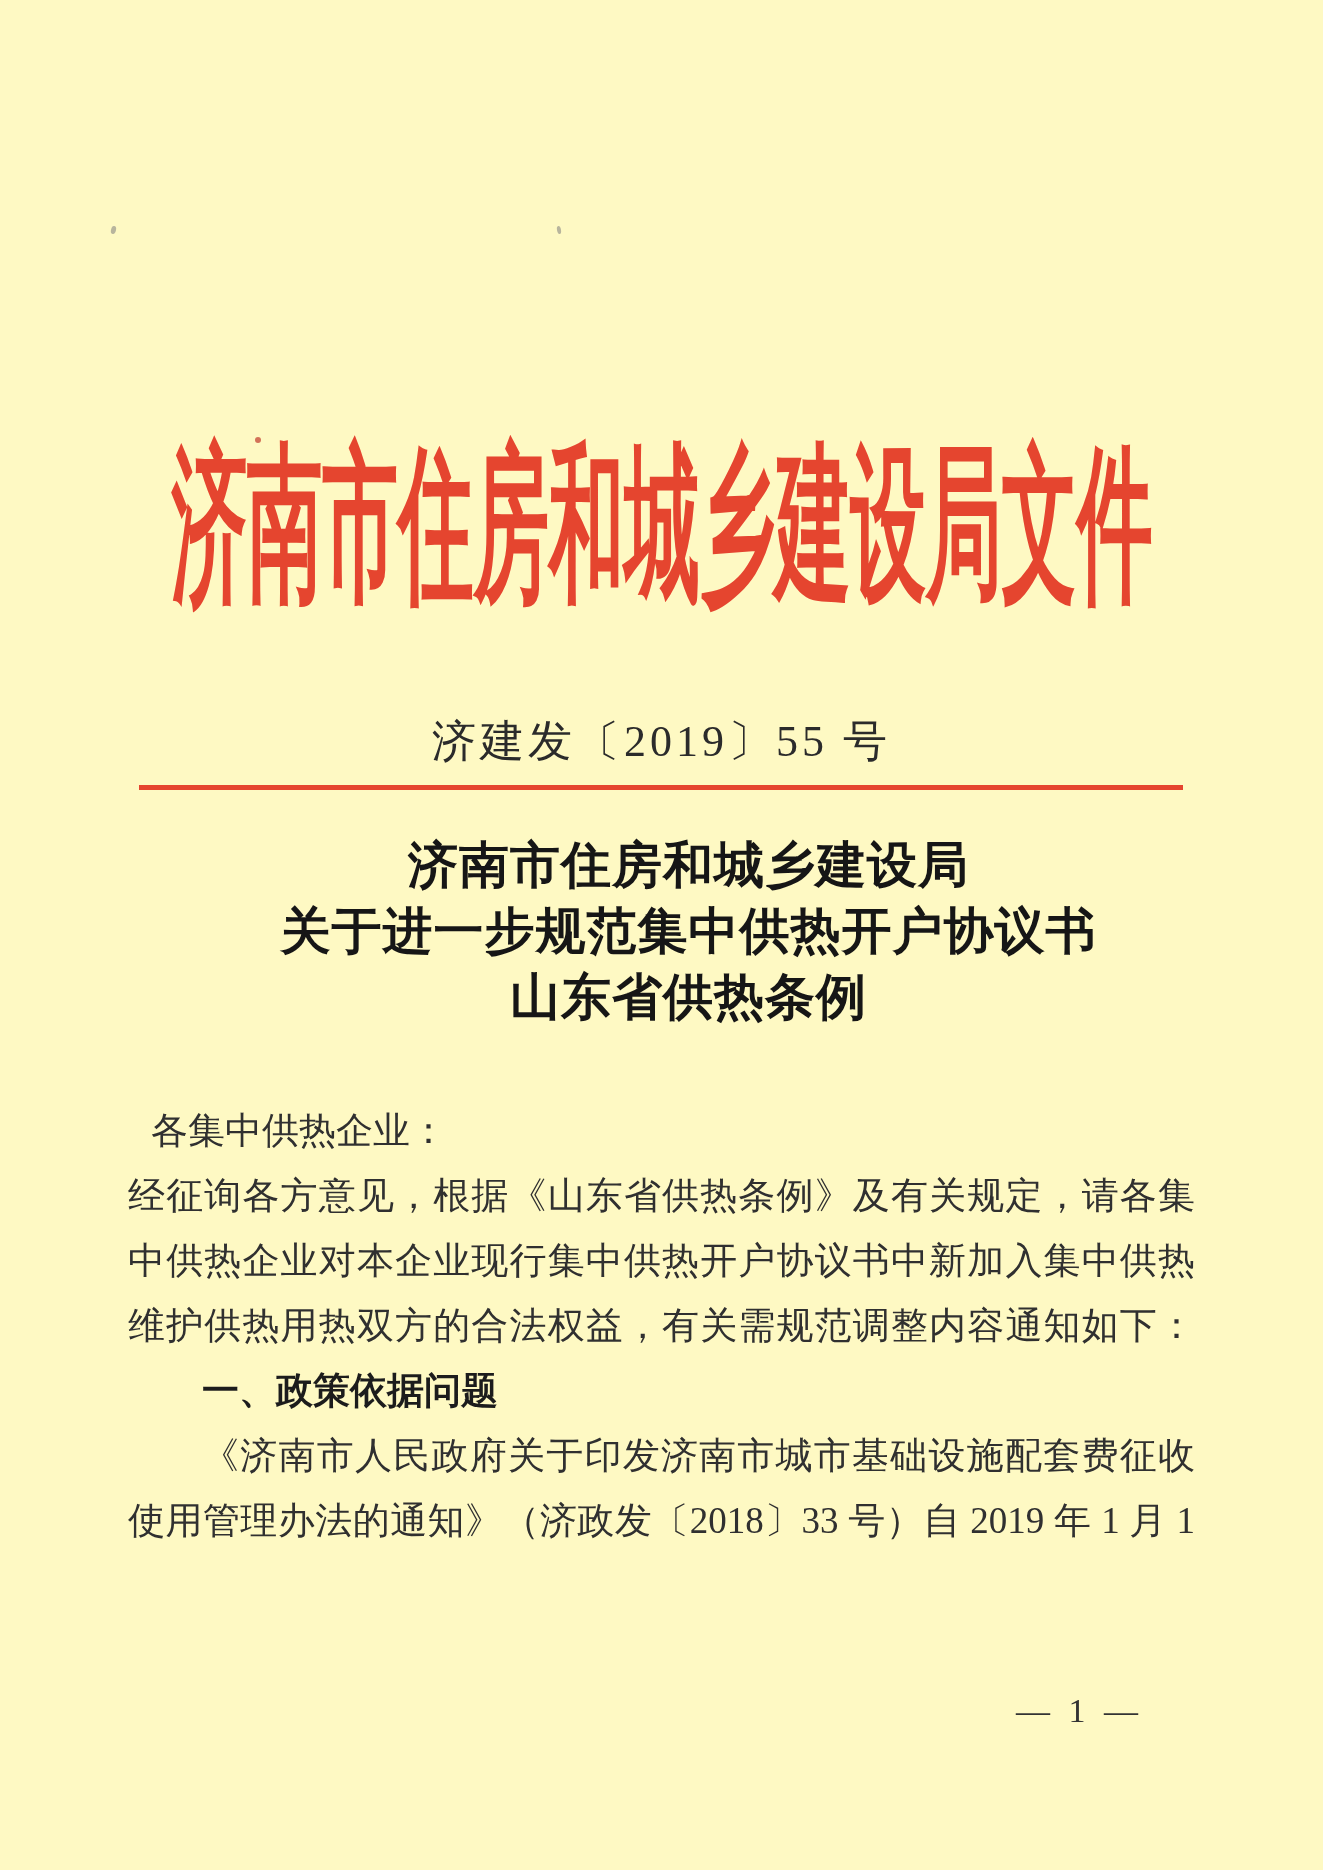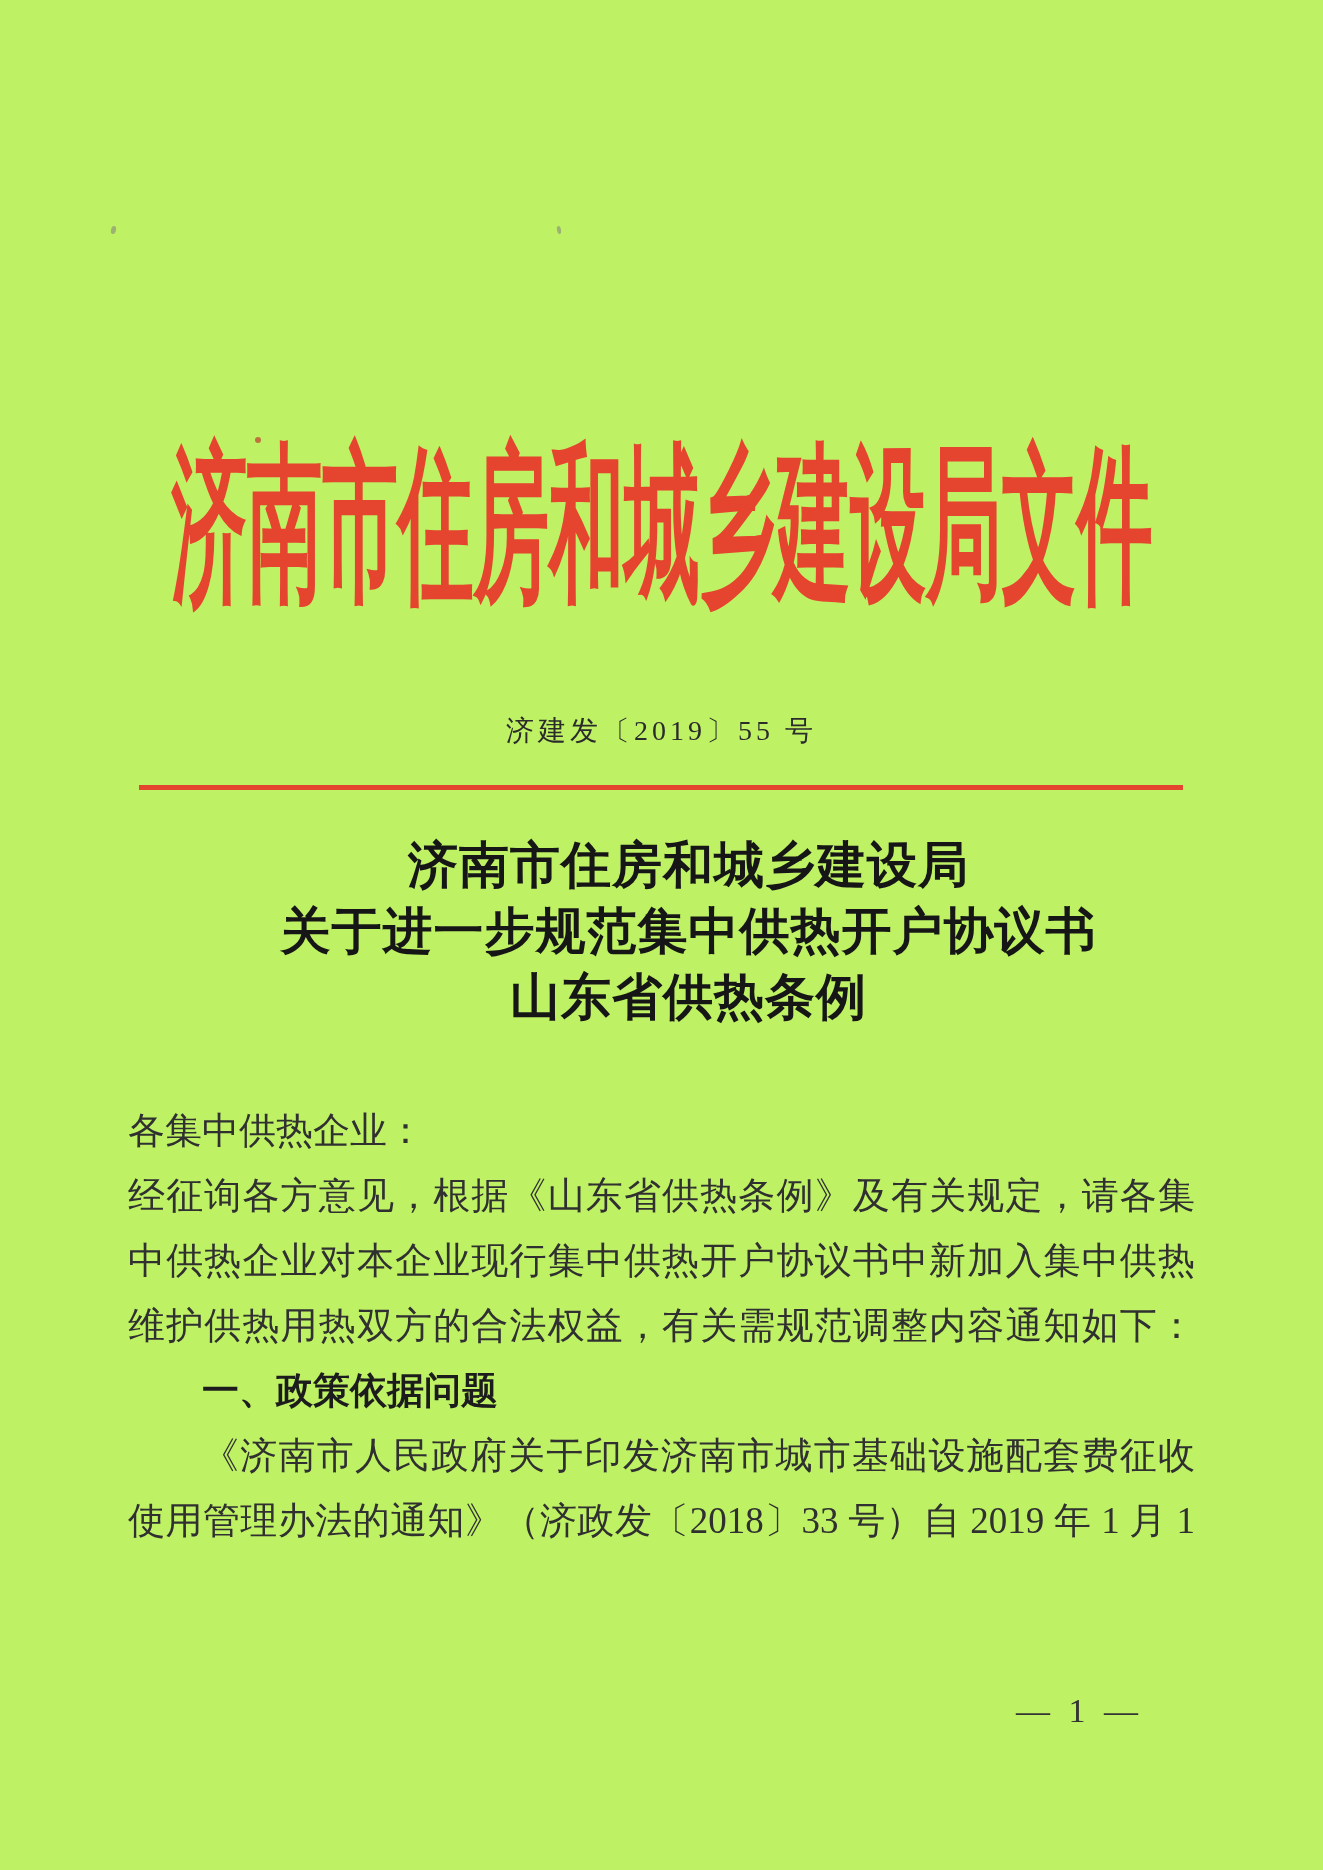--- a/index.html
+++ b/index.html
@@ -36,21 +36,21 @@
     letter-spacing:0px;
     transform:scale(0.82,1.85);
     transform-origin:center center;
   }
 
   
   .doc-number {
     position:absolute;
     top:712px; left:0; width:100%;
     text-align:center;
-    font-size:28px;
+    font-size:44px;
     letter-spacing:4px;
     color:#2b2b2b;
   }
 
   
   .red-rule {
     position:absolute;
     top:785px; left:139px;
     width:1044px; height:5px;
   }
@@ -80,20 +80,21 @@
     height:65px;
     line-height:65px;
     overflow:hidden;
     text-align:justify;
     text-align-last:justify;
     text-justify:inter-character;
   }
   .body-line.left {
     text-align:left;
     text-align-last:left;
+    margin-left:23px;
   }
   .body-line.indent { text-indent:74px; }
   .body-line.heading {
     font-family:"Liberation Sans","DejaVu Sans",sans-serif;
     font-weight:bold;
     color:#1c1c1c;
     text-indent:74px;
     text-align:left;
     text-align-last:left;
   }
@@ -104,21 +105,21 @@
     top:1692px; right:180px;
     font-size:34px;
     letter-spacing:5px;
     color:#333;
     white-space:nowrap;
   }
 </style>
 </head>
 <body>
 
-<div class="page" style="background: #bef264;">
+<div class="page" style="background: #fef9c3;">
 
   <div class="speck speck-1"></div>
   <div class="speck speck-2"></div>
   <div class="speck speck-3"></div>
 
   <div class="banner">
     <span class="banner-text" style="color: rgb(229, 69, 47);">济南市住房和城乡建设局文件</span>
   </div>
 
   <div class="doc-number">济建发〔2019〕55 号</div>

